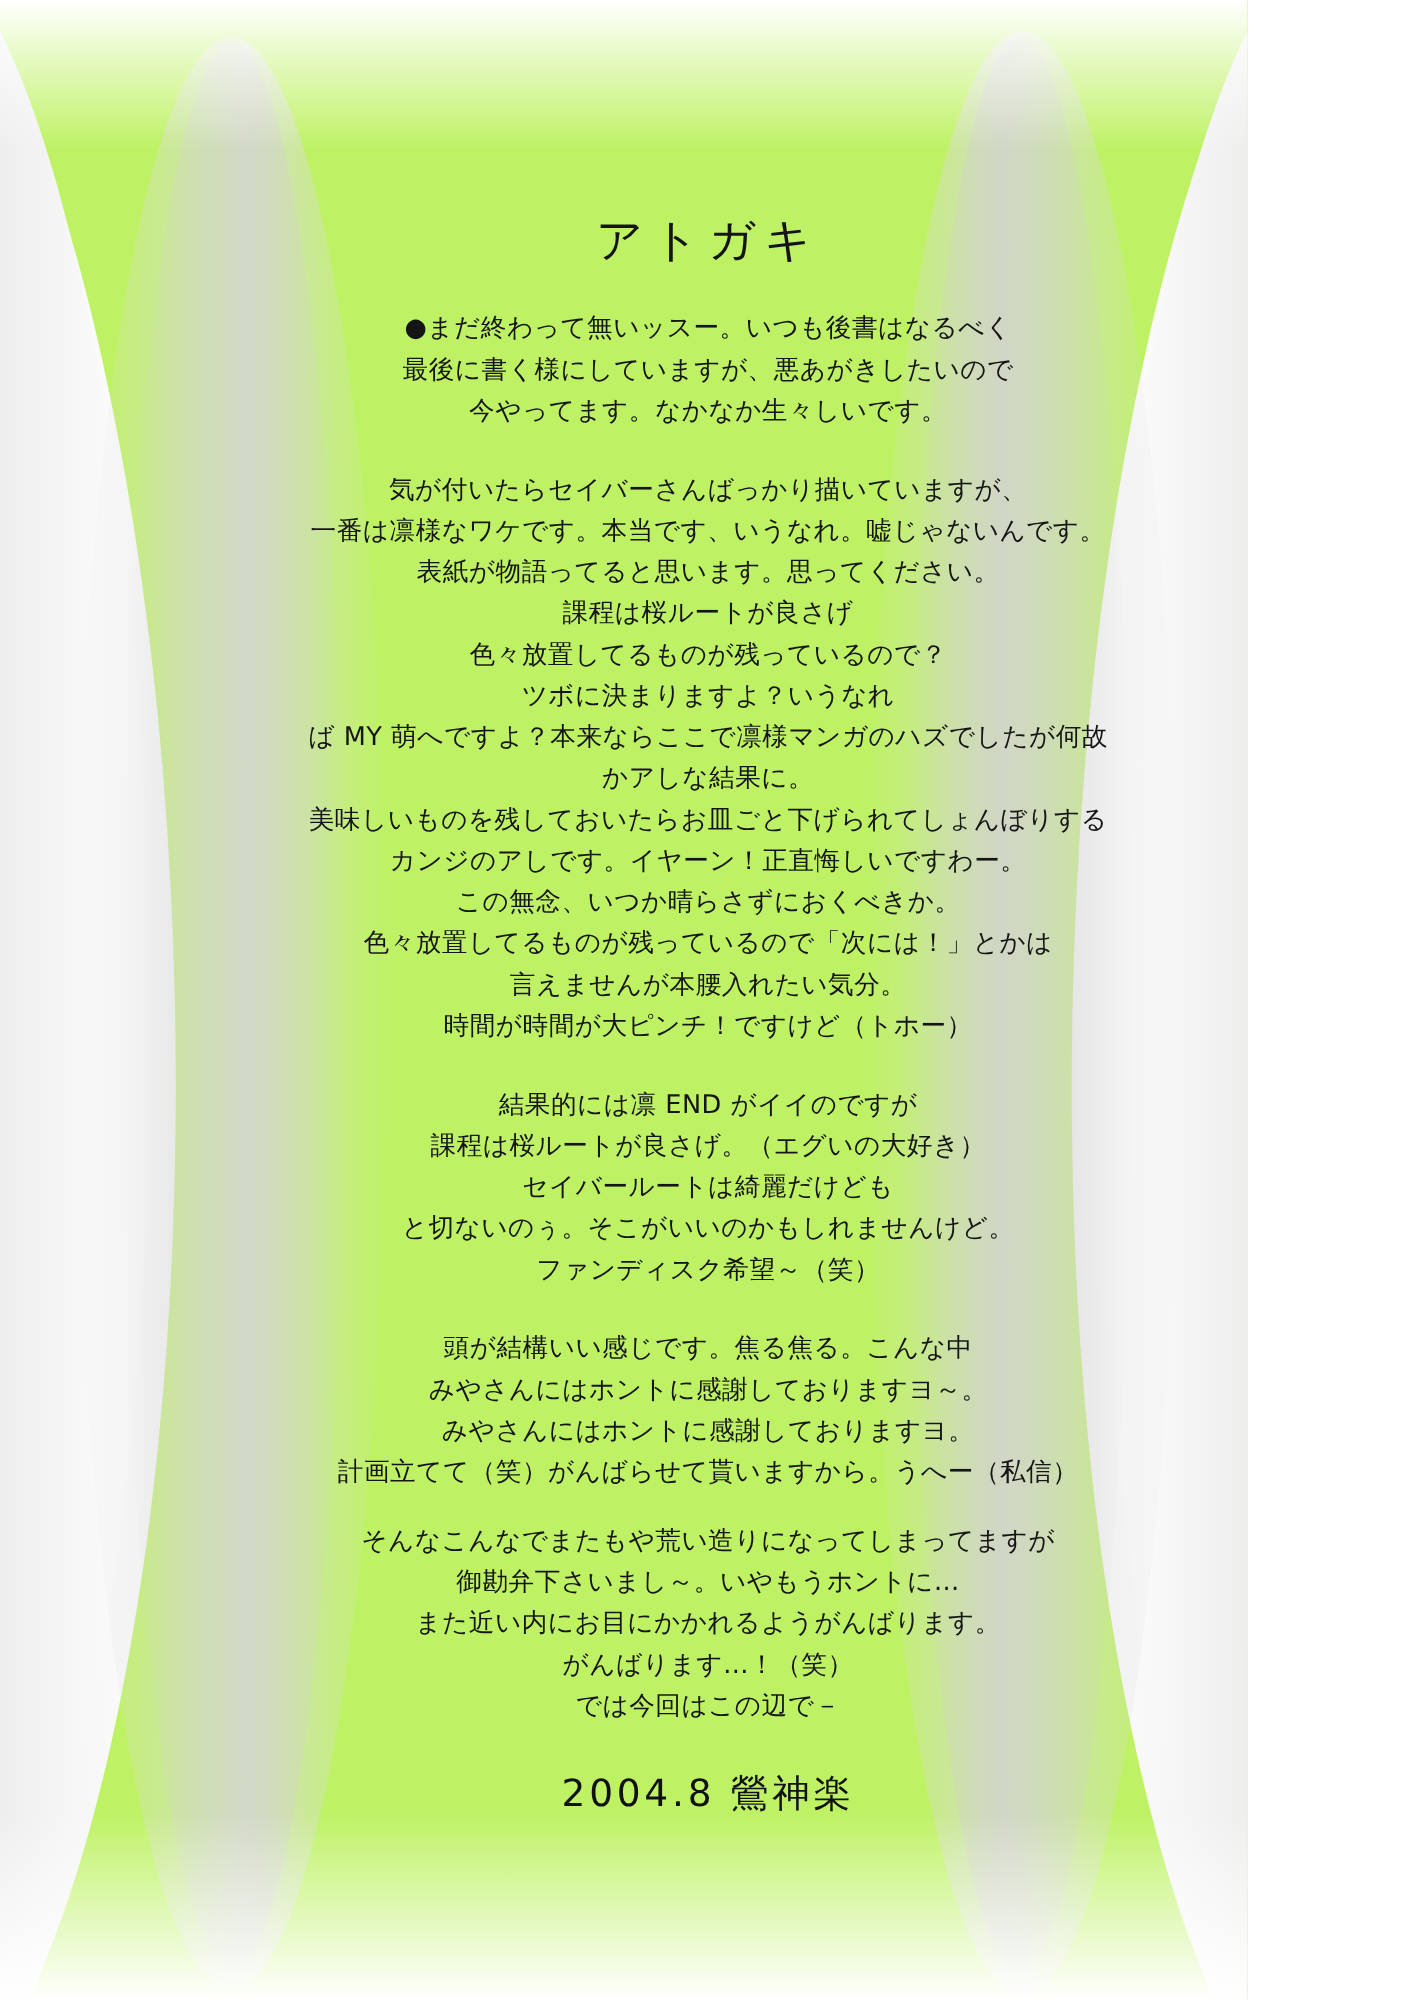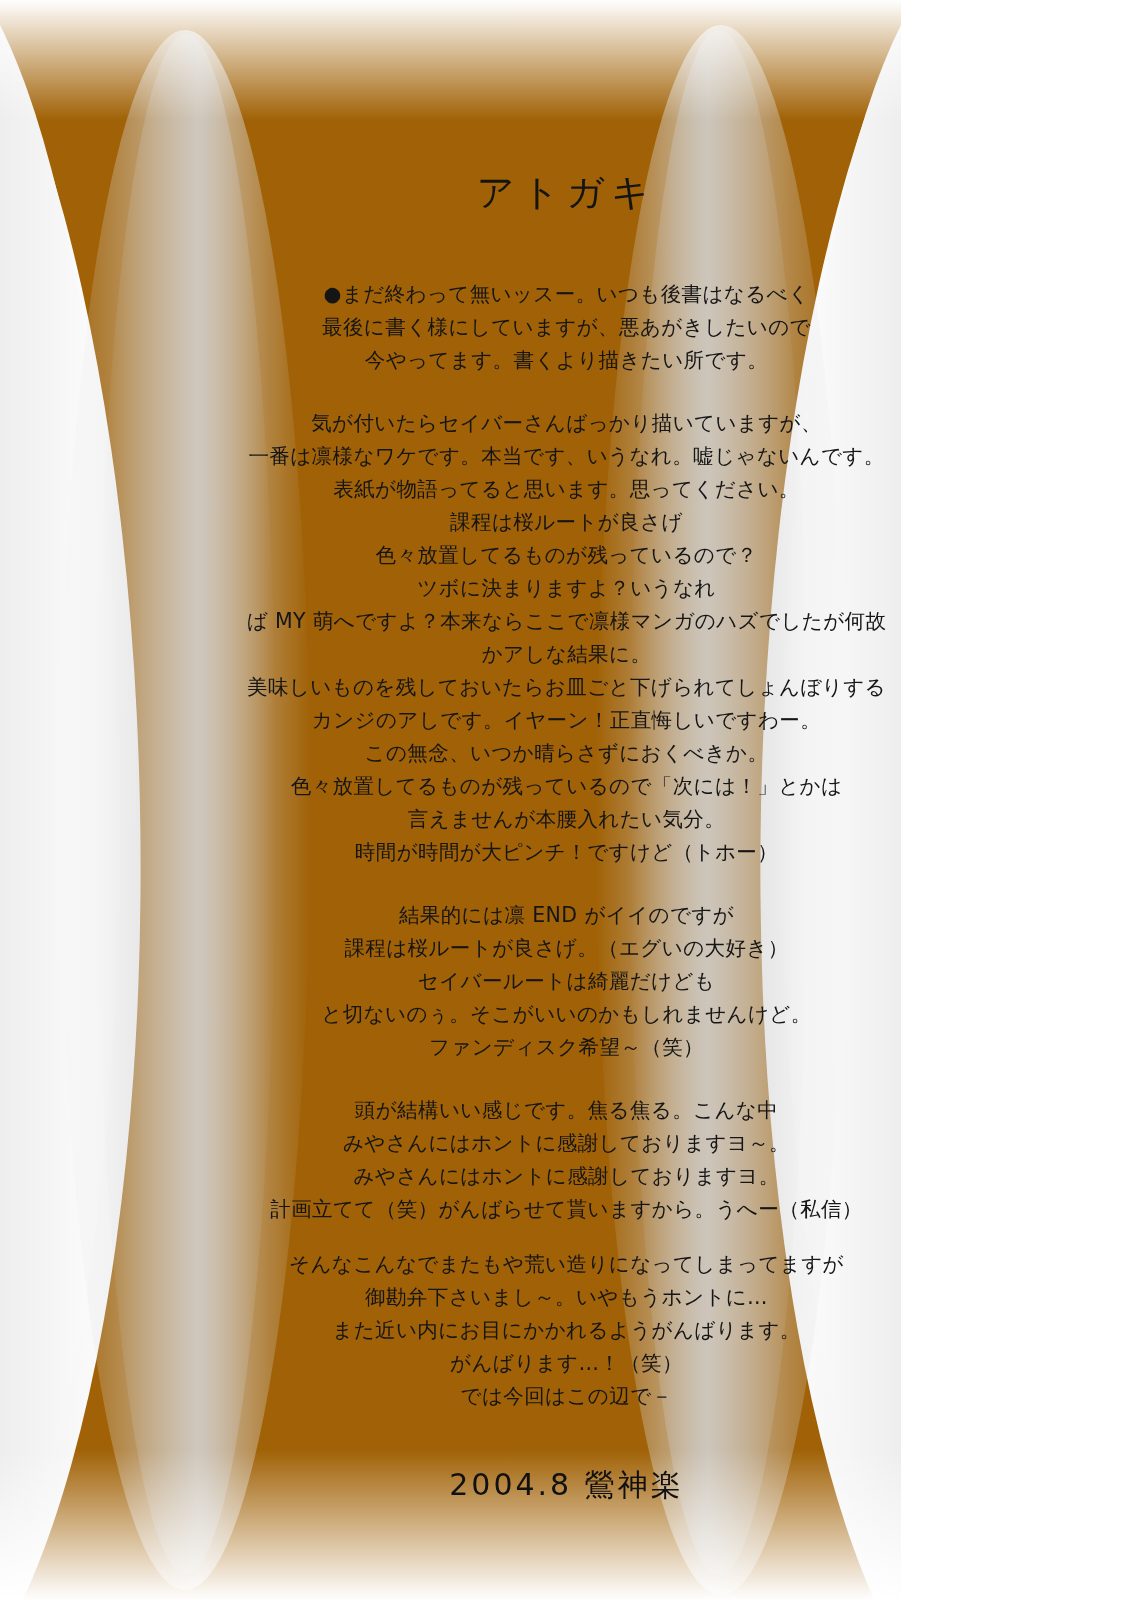--- a/index.html
+++ b/index.html
@@ -5,23 +5,23 @@
   html, body {
     margin: 0;
     padding: 0;
     background: #ffffff;
   }
   body {
     font-family: "DejaVu Sans", sans-serif;
   }
   .page {
     position: relative;
-    width: 901px;
+    width: 998px;
     height: 1600px;
-    background: #a16207;
+    background: #bef264;
     overflow: hidden;
   }
 
   
   .bg-layer {
     position: absolute;
     inset: 0;
     overflow: hidden;
     pointer-events: none;
   }
@@ -134,25 +134,25 @@
     line-height: 33px;
     color: #151515;
     letter-spacing: 0.4px;
   }
   .para {
     margin: 0;
   }
   .gap-lg { height: 30px; }
   .gap-md { height: 22px; }
   .first-para {
-    margin-top: 60px;
+    margin-top: 28px;
     text-align: center;
   }
   .sig {
-    margin-top: 52px;
+    margin-top: 34px;
     font-size: 30px;
     letter-spacing: 3px;
     color: #111111;
   }
   .closing {
     font-size: 20.5px;
   }
 </style>
 </head>
 <body>
@@ -172,21 +172,21 @@
     <div class="vignette-bottom"></div>
   </div>
 
   <div class="content">
 
     <div class="afterword-title">アトガキ</div>
 
     <div class="body-block first-para">
       <p class="para">●まだ終わって無いッスー。いつも後書はなるべく</p>
       <p class="para">最後に書く様にしていますが、悪あがきしたいので</p>
-      <p class="para">今やってます。書くより描きたい所です。</p>
+      <p class="para">今やってます。なかなか生々しいです。</p>
     </div>
 
     <div class="gap-lg"></div>
 
     <div class="body-block">
       <p class="para">気が付いたらセイバーさんばっかり描いていますが、</p>
       <p class="para">一番は凛様なワケです。本当です、いうなれ。嘘じゃないんです。</p>
       <p class="para">表紙が物語ってると思います。思ってください。</p>
       <p class="para">課程は桜ルートが良さげ</p>
       <p class="para">色々放置してるものが残っているので？</p>

